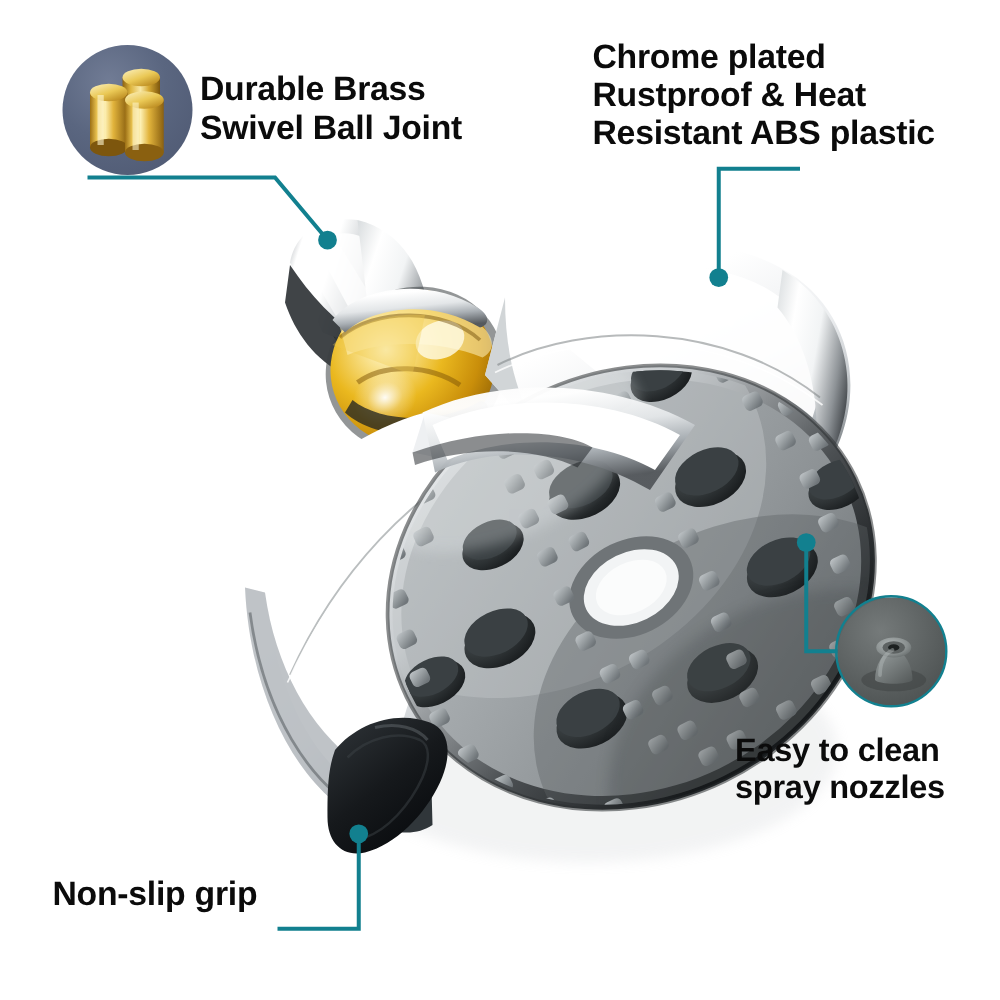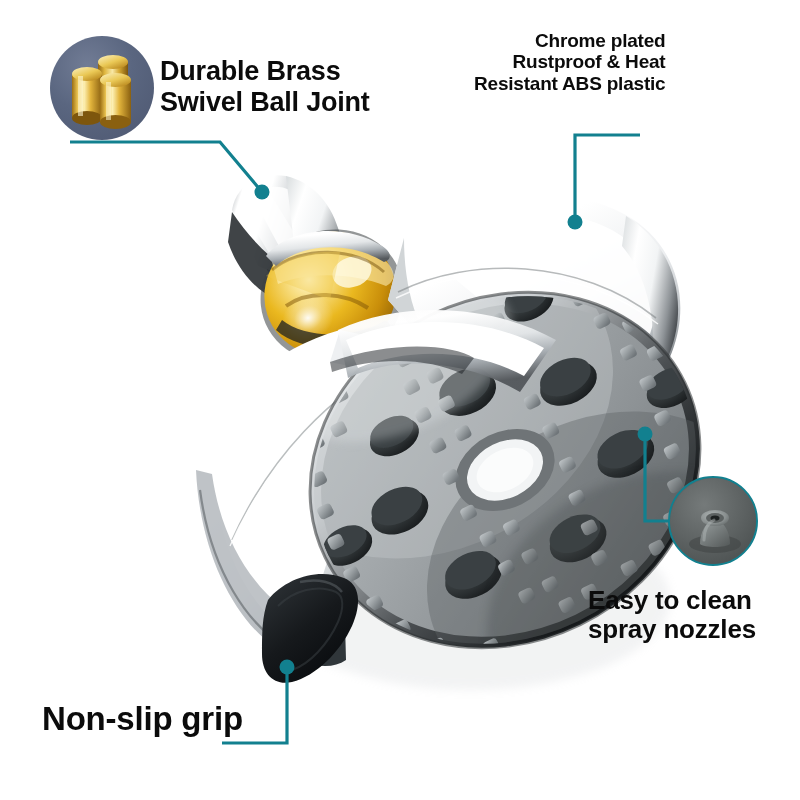--- a/index.html
+++ b/index.html
@@ -2,23 +2,23 @@
 <html><head>
 <meta charset="utf-8">
 <style>
   html,body{margin:0;padding:0;background:#fff;}
   body{width:800px;height:800px;overflow:hidden;font-family:"Liberation Sans",sans-serif;}
   #stage{position:relative;width:800px;height:800px;background:#ffffff;}
 
   .callout-text{position:absolute;font-weight:bold;color:#0b0b0b;line-height:1.13;
       letter-spacing:-0.2px;white-space:pre-line;}
   .ct-brass{left:160px;top:56px;font-size:27px;}
-  .ct-chrome{left:474px;top:30px;font-size:19px;text-align:right;}
+  .ct-chrome{left:474px;top:30px;font-size:27px;}
   .ct-nozzle{left:588px;top:586px;font-size:26px;}
-  .ct-grip{left:42px;top:700px;font-size:33px;}
+  .ct-grip{left:42px;top:700px;font-size:27px;}
 
   .leader{position:absolute;overflow:visible;pointer-events:none;}
   .ldr-line{fill:none;stroke:#12808f;stroke-width:3.2;}
   .ldr-dot{fill:#12808f;}
 
   
   .brass-icon{position:absolute;left:50px;top:36px;width:104px;height:104px;border-radius:50%;
       background:radial-gradient(circle at 36% 28%,#6f7a93 0%,#5b６7７f 40%,#4e5871 100%);
       background:radial-gradient(circle at 36% 28%,#717c95 0%,#5a6680 45%,#4d5770 100%);
       overflow:hidden;}

